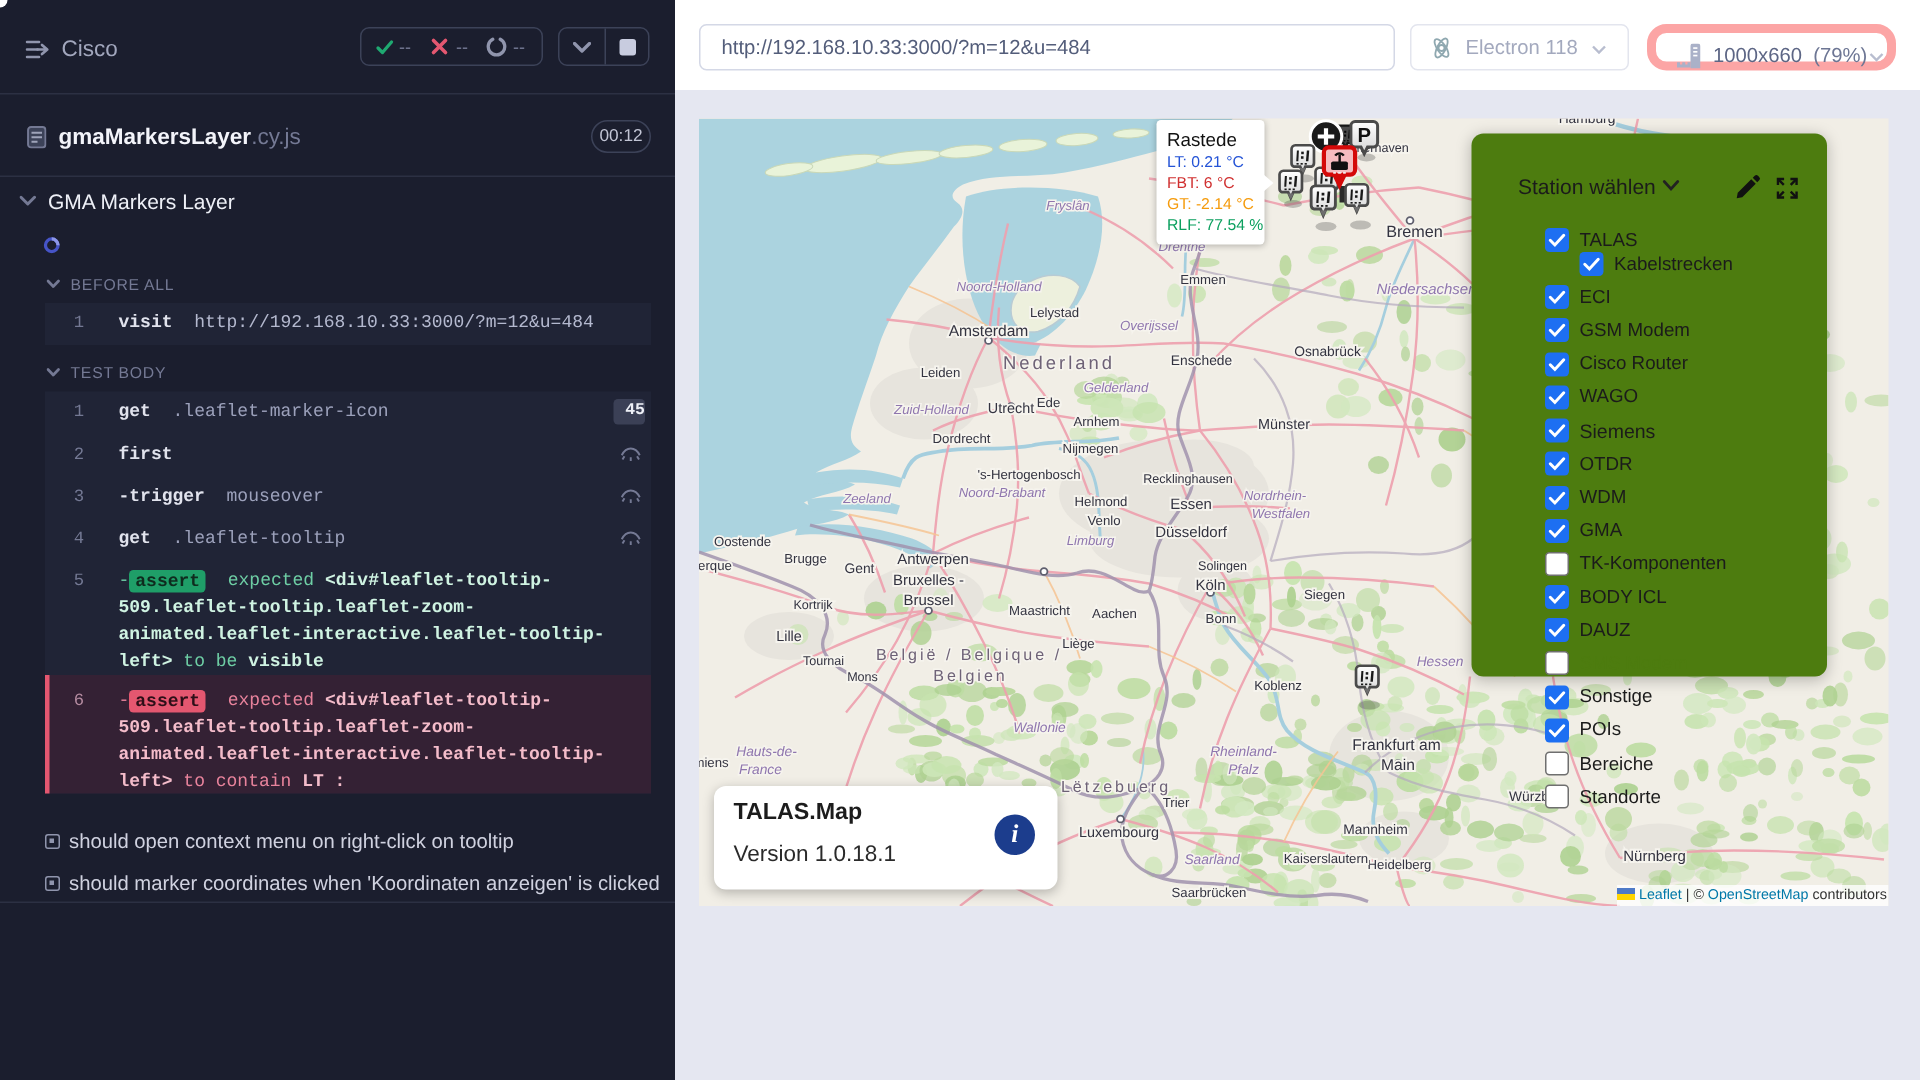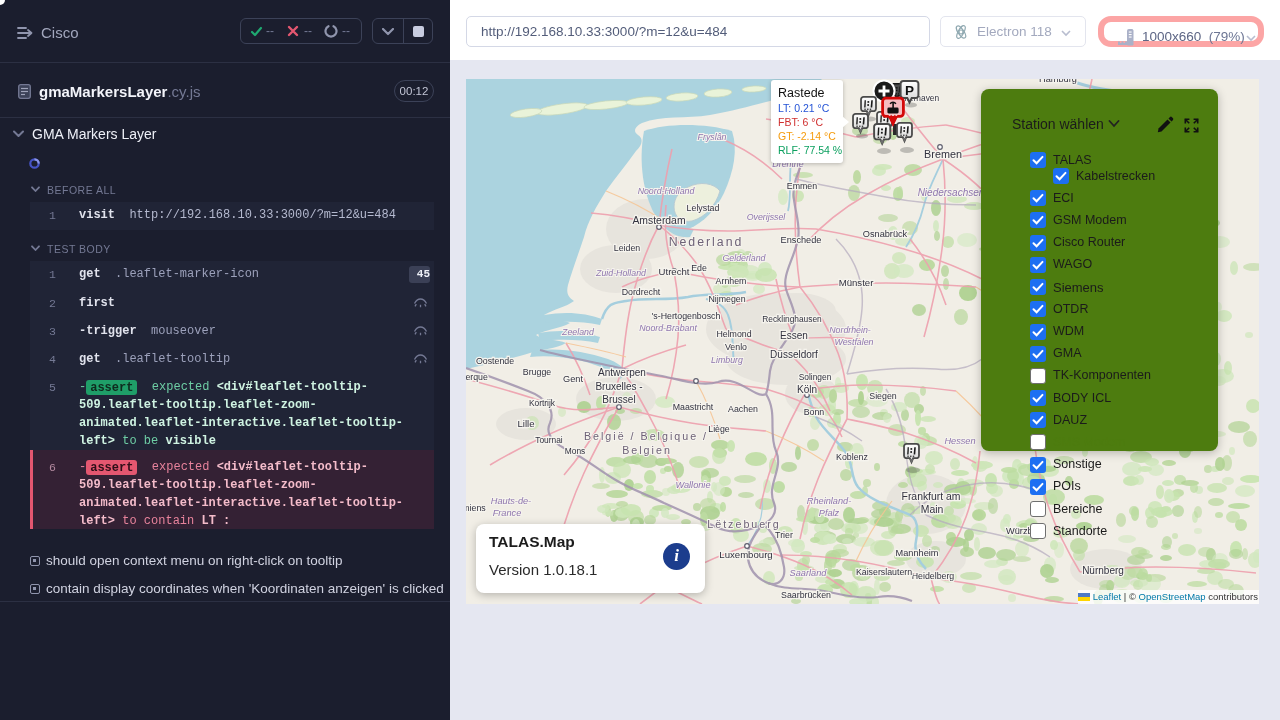--- a/index.html
+++ b/index.html
@@ -116,21 +116,21 @@
  <div class="abs mono" style="left:79px;top:378px;font-size:12px;line-height:18px;color:#6ecea5;white-space:nowrap">‑<span style="background:#1f9e68;color:#0f2b1e;font-weight:bold;border-radius:3px;padding:0.5px 4px">assert</span>&nbsp;&nbsp;expected&nbsp;<span class="g2">&lt;div#leaflet-tooltip-</span><br><span class="g2">509.leaflet-tooltip.leaflet-zoom-</span><br><span class="g2">animated.leaflet-interactive.leaflet-tooltip-</span><br><span class="g2">left&gt;</span>&nbsp;to&nbsp;be&nbsp;<span class="g2">visible</span></div>
  <div class="cmdnum" style="top:461px;color:#b48ba0">6</div>
  <div class="abs mono" style="left:79px;top:458px;font-size:12px;line-height:18px;color:#e8839c;white-space:nowrap">‑<span style="background:#e45770;color:#2d0f18;font-weight:bold;border-radius:3px;padding:0.5px 4px">assert</span>&nbsp;&nbsp;expected&nbsp;<span class="r2">&lt;div#leaflet-tooltip-</span><br><span class="r2">509.leaflet-tooltip.leaflet-zoom-</span><br><span class="r2">animated.leaflet-interactive.leaflet-tooltip-</span><br><span class="r2">left&gt;</span>&nbsp;to&nbsp;contain&nbsp;<span class="r2">LT&nbsp;:</span></div>
  <div class="abs" style="left:30px;top:556px;width:10px;height:10px;border:1.6px solid #9095ad;border-radius:2px;background:#1b1e2e">
       <div style="position:absolute;left:2px;top:2px;width:3px;height:3px;background:#9095ad"></div>
     </div>
  <div class="abs" style="left:46px;top:553px;font-size:13.5px;color:#d0d2e0">should open context menu on right-click on tooltip</div>
  <div class="abs" style="left:30px;top:584px;width:10px;height:10px;border:1.6px solid #9095ad;border-radius:2px;background:#1b1e2e">
       <div style="position:absolute;left:2px;top:2px;width:3px;height:3px;background:#9095ad"></div>
     </div>
- <div class="abs" style="left:46px;top:581px;font-size:13.5px;color:#d0d2e0">contain display coordinates when 'Koordinaten anzeigen' is clicked</div>
+ <div class="abs" style="left:46px;top:581px;font-size:13.5px;color:#d0d2e0">should marker coordinates when 'Koordinaten anzeigen' is clicked</div>
  <div class="sep" style="top:601px"></div>
 </div>
 <div id="header" style="position:absolute;left:450px;top:0;width:830px;height:60px;background:#fff">
  <div class="abs" style="left:16px;top:16px;width:464px;height:31px;border:1px solid #d4d8e6;border-radius:5px;font-size:13.5px;color:#535d7a;line-height:29px;padding-left:14px">http://192.168.10.33:3000/?m=12&amp;u=484</div>
  <div class="abs" style="left:490px;top:16px;width:146px;height:31px;border:1px solid #e3e5ee;border-radius:5px">
    <svg class="abs" style="left:12px;top:7px" width="16" height="16" viewBox="0 0 16 16">
         <g stroke="#8fa8b0" stroke-width="1.2" fill="none">
           <circle cx="8" cy="8" r="2"></circle>
           <ellipse cx="8" cy="8" rx="7" ry="2.8" transform="rotate(55 8 8)"></ellipse>
           <ellipse cx="8" cy="8" rx="7" ry="2.8" transform="rotate(118 8 8)"></ellipse>

